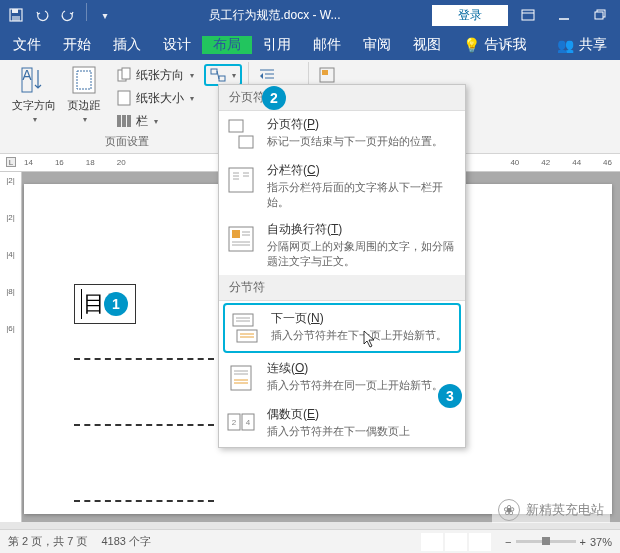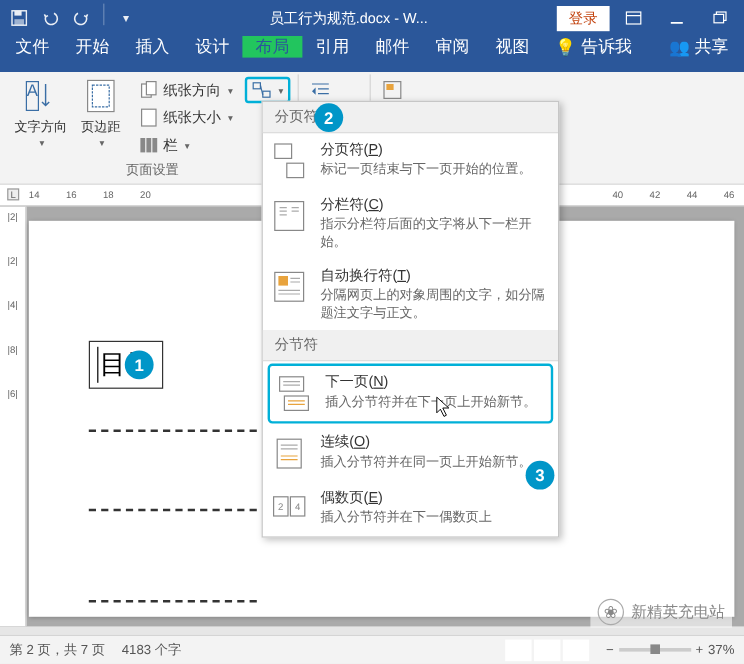--- a/index.html
+++ b/index.html
@@ -4,24 +4,24 @@
 <style>
 * { box-sizing: border-box; margin: 0; padding: 0; font-family: "Microsoft YaHei", "Segoe UI", sans-serif; }
 body { width: 620px; height: 553px; background: #e6e6e6; overflow: hidden; position: relative; }
 
 .titlebar { background: #2b579a; height: 30px; display: flex; align-items: center; padding: 0 4px; color: #fff; font-size: 12px; }
 .titlebar .qat { display: flex; gap: 2px; }
 .titlebar .qat .qbtn { width: 24px; height: 24px; display: flex; align-items: center; justify-content: center; opacity: 0.9; }
 .titlebar .divider { width: 1px; height: 18px; background: rgba(255,255,255,0.3); margin: 0 4px; }
 .titlebar .doctitle { flex: 1; text-align: center; white-space: nowrap; overflow: hidden; font-size: 12px; }
 .titlebar .right { display: flex; align-items: center; gap: 4px; }
-.login-btn { background: #fff; color: #c2410c; border: none; padding: 2px 10px; font-size: 12px; }
+.login-btn { background: #fff; color: #0369a1; border: none; padding: 2px 26px; font-size: 12px; }
 .winbtn { width: 32px; height: 24px; display: flex; align-items: center; justify-content: center; color: #fff; }
 
-.menubar { background: #2b579a; height: 30px; display: flex; align-items: flex-start; padding: 0 2px; }
+.menubar { background: #2b579a; height: 30px; display: flex; align-items: center; padding: 0 2px; }
 .menubar .tab { padding: 0 11px; color: #fff; font-size: 14px; display: flex; align-items: center; cursor: pointer; }
 .menubar .tab.active { background: #22c55e; color: #2b579a; }
 .menubar .tell { display: flex; align-items: center; gap: 4px; }
 .menubar .share { margin-left: auto; }
 
 .ribbon { background: #f3f3f3; height: 94px; border-bottom: 1px solid #d4d4d4; display: flex; padding: 2px 6px 0; }
 .ribbon-group { border-right: 1px solid #d4d4d4; padding: 2px 6px; display: flex; flex-direction: column; }
 .ribbon-group .body { flex: 1; display: flex; gap: 6px; align-items: flex-start; }
 .ribbon-group .label { font-size: 11px; color: #666; text-align: center; padding: 2px 0; }
 .big-btn { display: flex; flex-direction: column; align-items: center; width: 44px; gap: 2px; }

